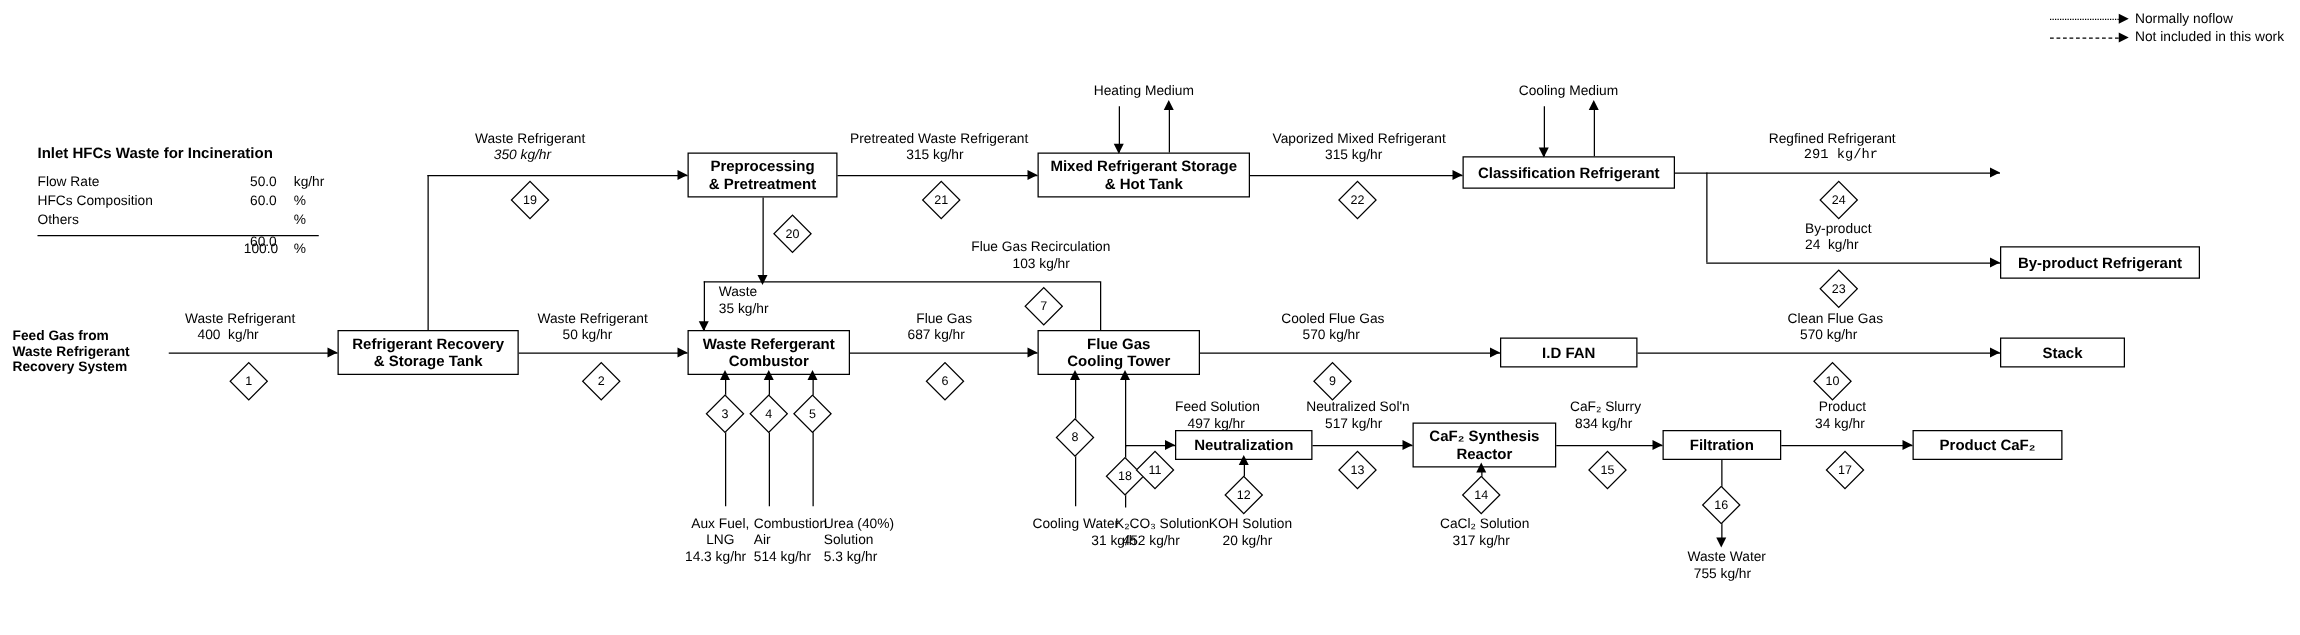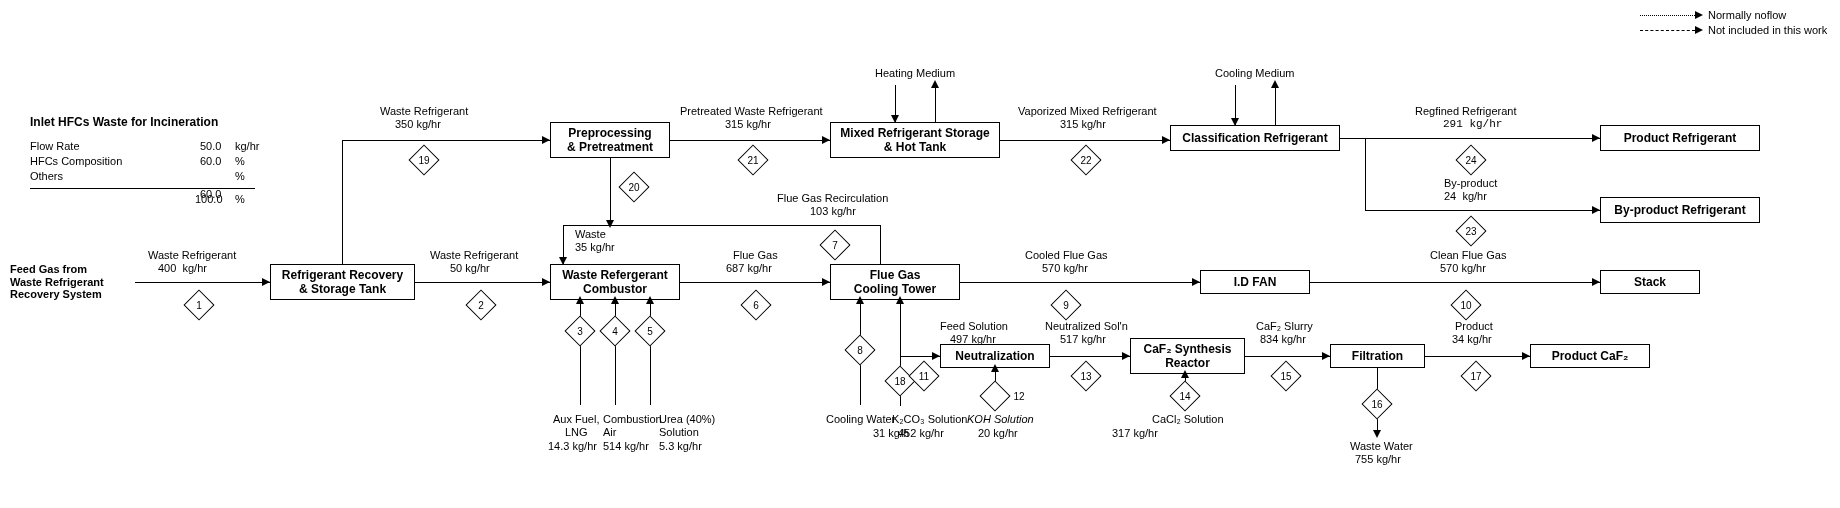--- a/index.html
+++ b/index.html
@@ -141,21 +141,20 @@
 Waste Refrigerant
 Recovery System</div>
 
   <div class="box bold" style="left:270px; top:264px; width:145px; height:36px; white-space:pre-line;">Refrigerant Recovery
 &amp; Storage Tank</div>
   <div class="box bold" style="left:550px; top:122px; width:120px; height:36px; white-space:pre-line;">Preprocessing
 &amp; Pretreatment</div>
   <div class="box bold" style="left:830px; top:122px; width:170px; height:36px; white-space:pre-line;">Mixed Refrigerant Storage
 &amp; Hot Tank</div>
   <div class="box bold" style="left:1170px; top:125px; width:170px; height:26px;">Classification Refrigerant</div>
-  <div class="box bold" style="left:1600px; top:125px; width:160px; height:26px;">Product Refrigerant</div>
   <div class="box bold" style="left:1600px; top:197px; width:160px; height:26px;">By-product Refrigerant</div>
 
   <div class="box bold" style="left:550px; top:264px; width:130px; height:36px; white-space:pre-line;">Waste Refergerant
 Combustor</div>
   <div class="box bold" style="left:830px; top:264px; width:130px; height:36px; white-space:pre-line;">Flue Gas
 Cooling Tower</div>
   <div class="box bold" style="left:1200px; top:270px; width:110px; height:24px;">I.D FAN</div>
   <div class="box bold" style="left:1600px; top:270px; width:100px; height:24px;">Stack</div>
 
   <div class="box bold" style="left:940px; top:344px; width:110px; height:24px;">Neutralization</div>
@@ -254,21 +253,21 @@
   <div class="label" style="left:158px; top:262px;"><span>400</span>&nbsp;&nbsp;<span>kg/hr</span></div>
 
   <div class="stream-diamond" style="left:470px; top:294px;"></div>
   <div class="stream-num" style="left:470px; top:300px;">2</div>
   <div class="label" style="left:430px; top:249px;">Waste Refrigerant</div>
   <div class="label" style="left:450px; top:262px;"><span>50</span>&nbsp;<span>kg/hr</span></div>
 
   <div class="stream-diamond" style="left:413px; top:149px;"></div>
   <div class="stream-num" style="left:413px; top:155px;">19</div>
   <div class="label" style="left:380px; top:105px;">Waste Refrigerant</div>
-  <div class="label" style="left:395px; top:118px;"><span>350</span>&nbsp;<span>kg/hr</span></div>
+  <div class="label" style="left:395px; top:118px;font-style:italic;"><span>350</span>&nbsp;<span>kg/hr</span></div>
 
   <div class="stream-diamond" style="left:623px; top:176px;"></div>
   <div class="stream-num" style="left:623px; top:182px;">20</div>
   <div class="label" style="left:575px; top:228px;">Waste</div>
   <div class="label" style="left:575px; top:241px;"><span>35</span>&nbsp;<span>kg/hr</span></div>
 
   <div class="stream-diamond" style="left:742px; top:149px;"></div>
   <div class="stream-num" style="left:742px; top:155px;">21</div>
   <div class="label" style="left:680px; top:105px;">Pretreated Waste Refrigerant</div>
   <div class="label" style="left:725px; top:118px;"><span>315</span>&nbsp;<span>kg/hr</span></div>
@@ -335,33 +334,33 @@
   <div class="stream-num" style="left:889px; top:376px;">18</div>
   <div class="label2" style="left:892px; top:413px;">K₂CO₃ Solution</div>
   <div class="label" style="left:898px; top:427px;"><span>452</span>&nbsp;<span>kg/hr</span></div>
 
   <div class="stream-diamond" style="left:913px; top:365px;"></div>
   <div class="stream-num" style="left:913px; top:371px;">11</div>
   <div class="label" style="left:940px; top:320px;">Feed Solution</div>
   <div class="label" style="left:950px; top:333px;"><span>497</span>&nbsp;<span>kg/hr</span></div>
 
   <div class="stream-diamond" style="left:984px; top:385px;"></div>
-  <div class="stream-num" style="left:984px; top:391px;margin-left:24px;">12</div>
-  <div class="label" style="left:967px; top:413px;font-style:italic;">KOH Solution</div>
+  <div class="stream-num" style="left:984px; top:391px;">12</div>
+  <div class="label" style="left:967px; top:413px;">KOH Solution</div>
   <div class="label" style="left:978px; top:427px;"><span>20</span>&nbsp;<span>kg/hr</span></div>
 
   <div class="stream-diamond" style="left:1075px; top:365px;"></div>
   <div class="stream-num" style="left:1075px; top:371px;">13</div>
   <div class="label" style="left:1045px; top:320px;">Neutralized Sol'n</div>
   <div class="label" style="left:1060px; top:333px;"><span>517</span>&nbsp;<span>kg/hr</span></div>
 
   <div class="stream-diamond" style="left:1174px; top:385px;"></div>
   <div class="stream-num" style="left:1174px; top:391px;">14</div>
   <div class="label" style="left:1152px; top:413px;">CaCl₂ Solution</div>
-  <div class="label" style="left:1112px; top:427px;"><span>317</span>&nbsp;<span>kg/hr</span></div>
+  <div class="label" style="left:1162px; top:427px;"><span>317</span>&nbsp;<span>kg/hr</span></div>
 
   <div class="stream-diamond" style="left:1275px; top:365px;"></div>
   <div class="stream-num" style="left:1275px; top:371px;">15</div>
   <div class="label" style="left:1256px; top:320px;">CaF₂ Slurry</div>
   <div class="label" style="left:1260px; top:333px;"><span>834</span>&nbsp;<span>kg/hr</span></div>
 
   <div class="stream-diamond" style="left:1366px; top:393px;"></div>
   <div class="stream-num" style="left:1366px; top:399px;">16</div>
   <div class="label" style="left:1350px; top:440px;">Waste Water</div>
   <div class="label" style="left:1355px; top:453px;"><span>755</span>&nbsp;<span>kg/hr</span></div>

